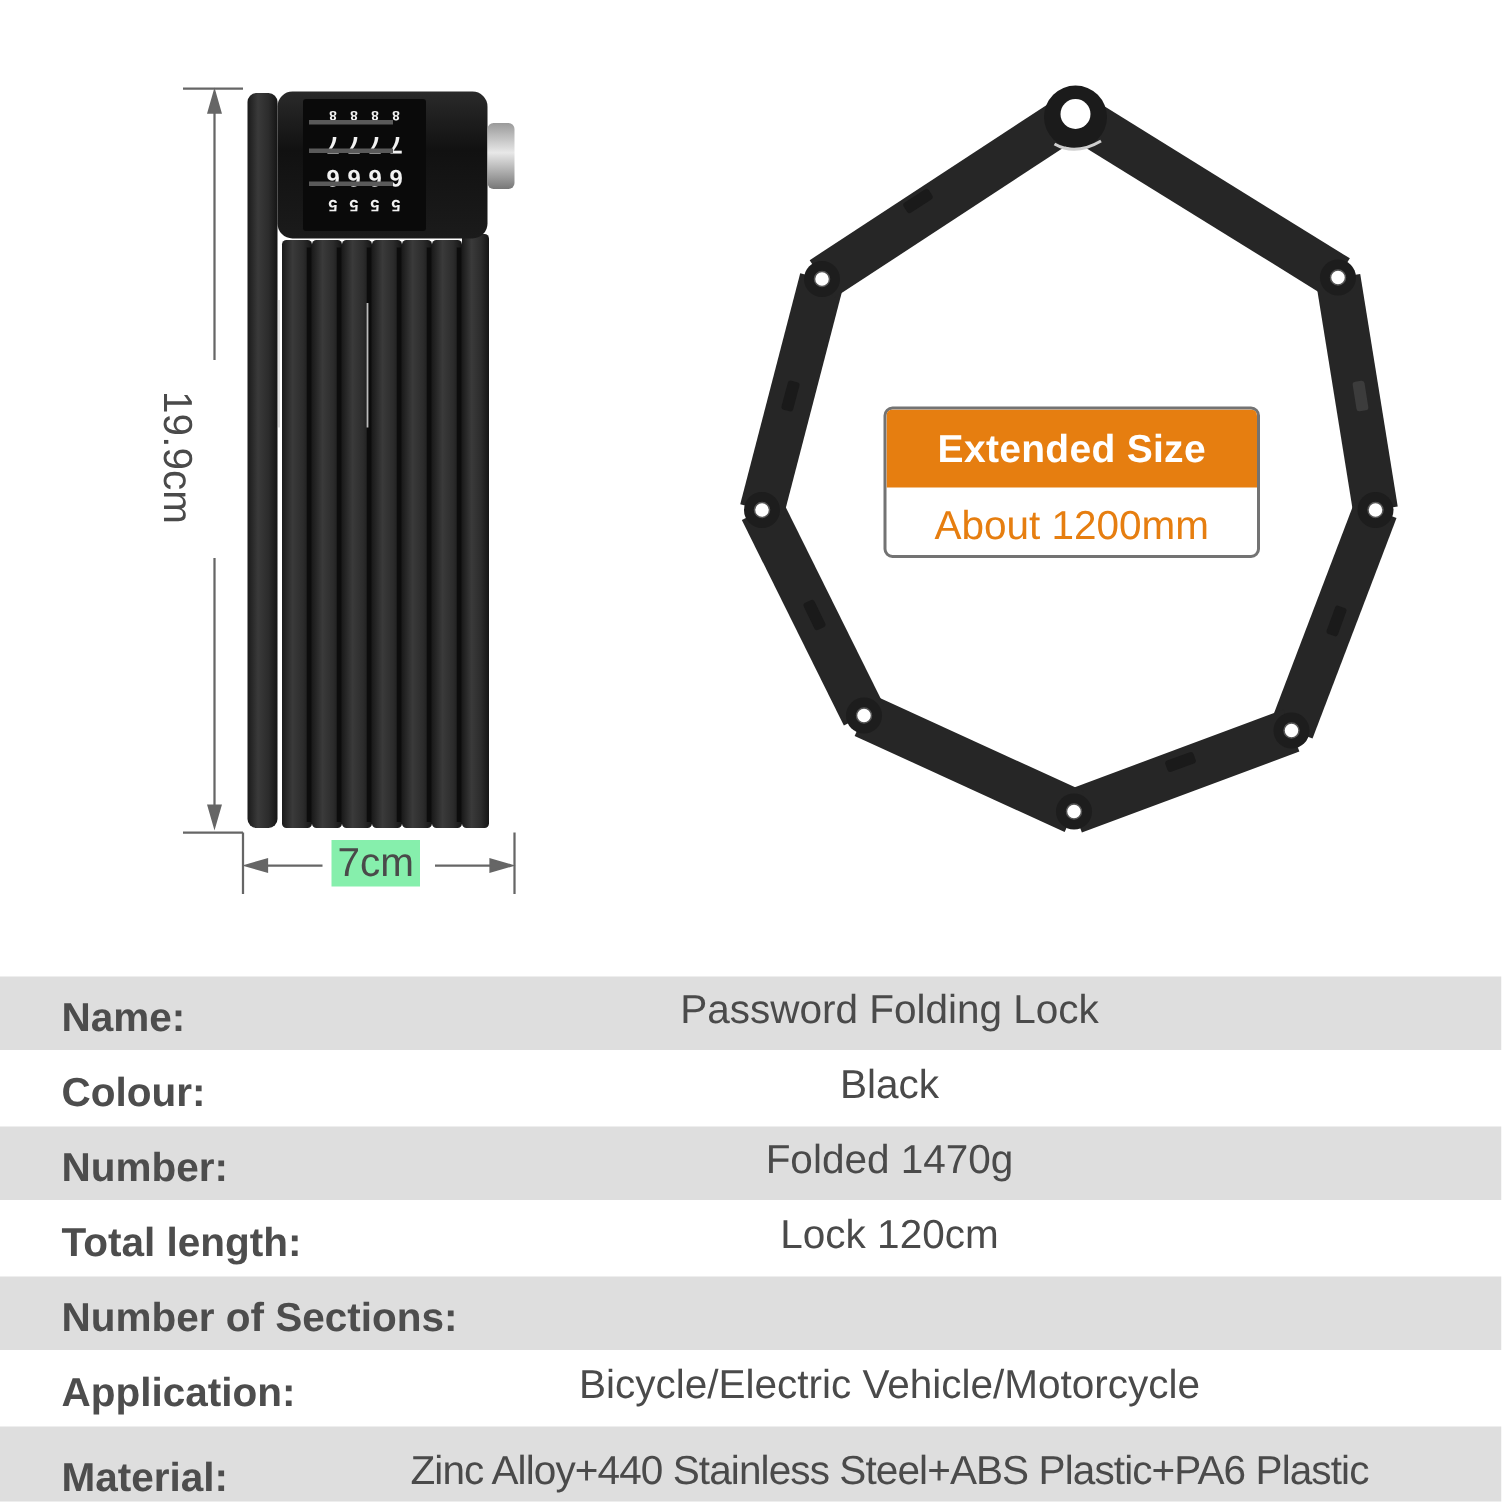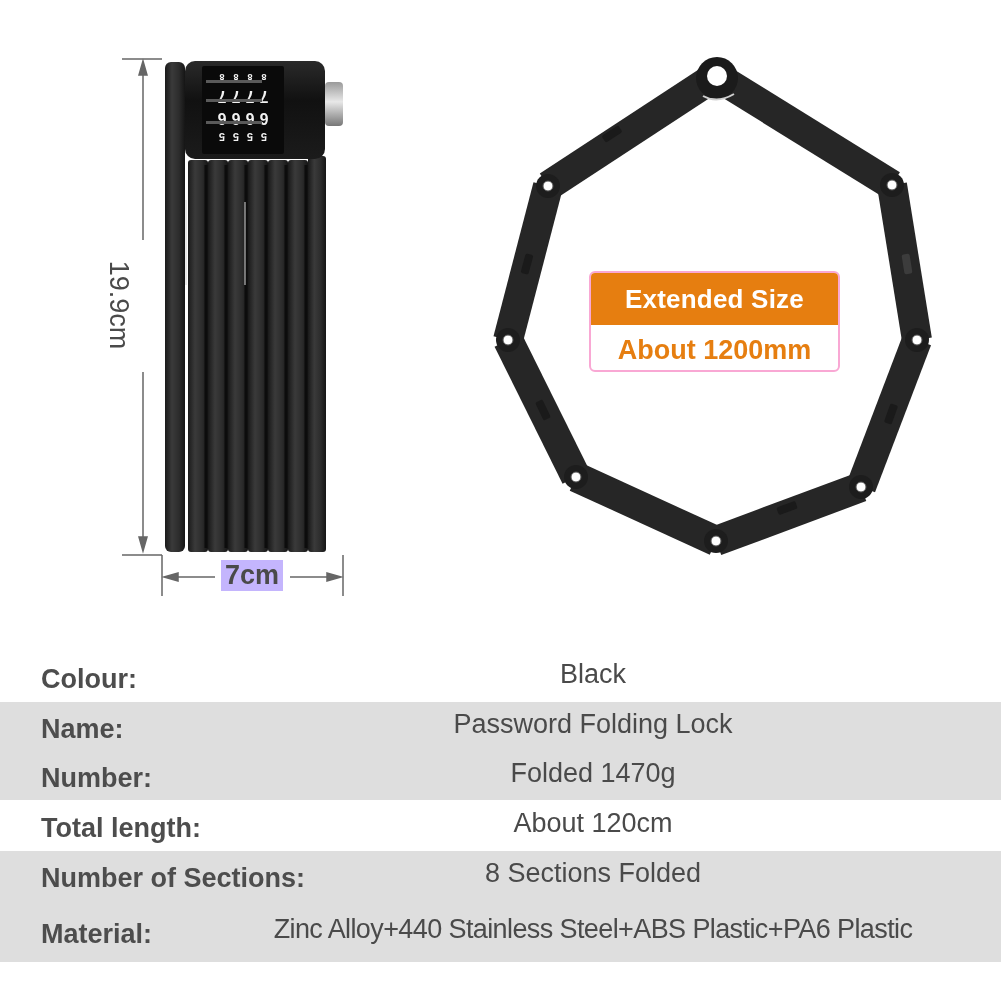--- a/index.html
+++ b/index.html
@@ -5,35 +5,35 @@
   * { box-sizing: border-box; margin: 0; padding: 0; }
   html, body { width: 1001px; height: 1001px; background: #ffffff; overflow: hidden; }
   body { position: relative; font-family: "Liberation Sans", sans-serif; color: #4a4a4a; }
 
   .stage { position: absolute; left: 0; top: 0; width: 1001px; height: 651px; }
 
   
   .folded-lock { position: absolute; left: 0; top: 0; width: 400px; height: 620px; }
   .dim-text { position: absolute; font-family: "Liberation Sans", sans-serif; font-size: 27px; color: #4a4a4a; font-weight: 400; }
   .dim-height-label { left: 118px; top: 305px; transform: translate(-50%, -50%) rotate(90deg); transform-origin: center; white-space: nowrap; }
-  .dim-width-label { left: 221px; top: 560px; background: #c4b5fd; padding: 0 4px; font-weight: bold; }
+  .dim-width-label { left: 221px; top: 560px; background: #86efac; padding: 0 4px; }
 
   
   .extended-lock { position: absolute; left: 480px; top: 40px; width: 480px; height: 540px; }
 
   .size-badge {
     position: absolute; left: 589px; top: 271px; width: 251px; height: 101px;
-    border: 2px solid #f9a8d4; border-radius: 6px; overflow: hidden; background: #fff;
+    border: 2px solid #737373; border-radius: 6px; overflow: hidden; background: #fff;
   }
   .size-badge-title {
     height: 52px; background: #e67e10; color: #ffffff; font-weight: 700; font-size: 26px;
     display: flex; align-items: center; justify-content: center; letter-spacing: 0.2px;
   }
   .size-badge-value {
-    height: 50px; color: #e67e10; font-size: 27px; display: flex; align-items: center; justify-content: center; font-weight: bold;
+    height: 50px; color: #e67e10; font-size: 27px; display: flex; align-items: center; justify-content: center;
   }
 
   
   .spec-table { position: absolute; left: 0; top: 651px; width: 1001px; }
   .spec-row { position: relative; height: 50px; width: 1001px; display: block; }
   .spec-row.gray { background: #dedede; }
   .spec-row.white { background: #ffffff; }
   .spec-label {
     position: absolute; left: 41px; top: 0; height: 100%; display: flex; align-items: center;
     font-weight: 700; font-size: 27px; color: #4d4d4d; padding-top: 6px;
@@ -198,37 +198,40 @@
     </g>
   </svg>
 
   <div class="size-badge">
     <div class="size-badge-title">Extended Size</div>
     <div class="size-badge-value">About 1200mm</div>
   </div>
 </div>
 
 <div class="spec-table">
+  <div class="spec-row gray" style="height:49px">
+    <div class="spec-label">Name:</div>
+    <div class="spec-value" style="left:437px;width:312px">Password Folding Lock</div>
+  </div>
   <div class="spec-row white" style="height:51px">
     <div class="spec-label">Colour:</div>
     <div class="spec-value" style="left:537px;width:112px">Black</div>
   </div>
   <div class="spec-row gray" style="height:49px">
-    <div class="spec-label">Name:</div>
-    <div class="spec-value" style="left:437px;width:312px">Password Folding Lock</div>
-  </div>
-  <div class="spec-row gray" style="height:49px">
     <div class="spec-label">Number:</div>
     <div class="spec-value" style="left:493px;width:200px">Folded 1470g</div>
   </div>
   <div class="spec-row white" style="height:51px">
     <div class="spec-label">Total length:</div>
-    <div class="spec-value" style="left:490px;width:206px">About 120cm</div>
+    <div class="spec-value" style="left:490px;width:206px">Lock 120cm</div>
   </div>
   <div class="spec-row gray" style="height:49px">
     <div class="spec-label">Number of Sections:</div>
-    <div class="spec-value" style="left:467px;width:252px">8 Sections Folded</div>
+  </div>
+  <div class="spec-row white" style="height:51px">
+    <div class="spec-label">Application:</div>
+    <div class="spec-value" style="left:349px;width:488px">Bicycle/Electric Vehicle/Motorcycle</div>
   </div>
   <div class="spec-row gray" style="height:62px">
     <div class="spec-label">Material:</div>
     <div class="spec-value" style="left:214px;width:758px;letter-spacing:-0.6px">Zinc Alloy+440 Stainless Steel+ABS Plastic+PA6 Plastic</div>
   </div>
 </div>
 
 </body></html>

